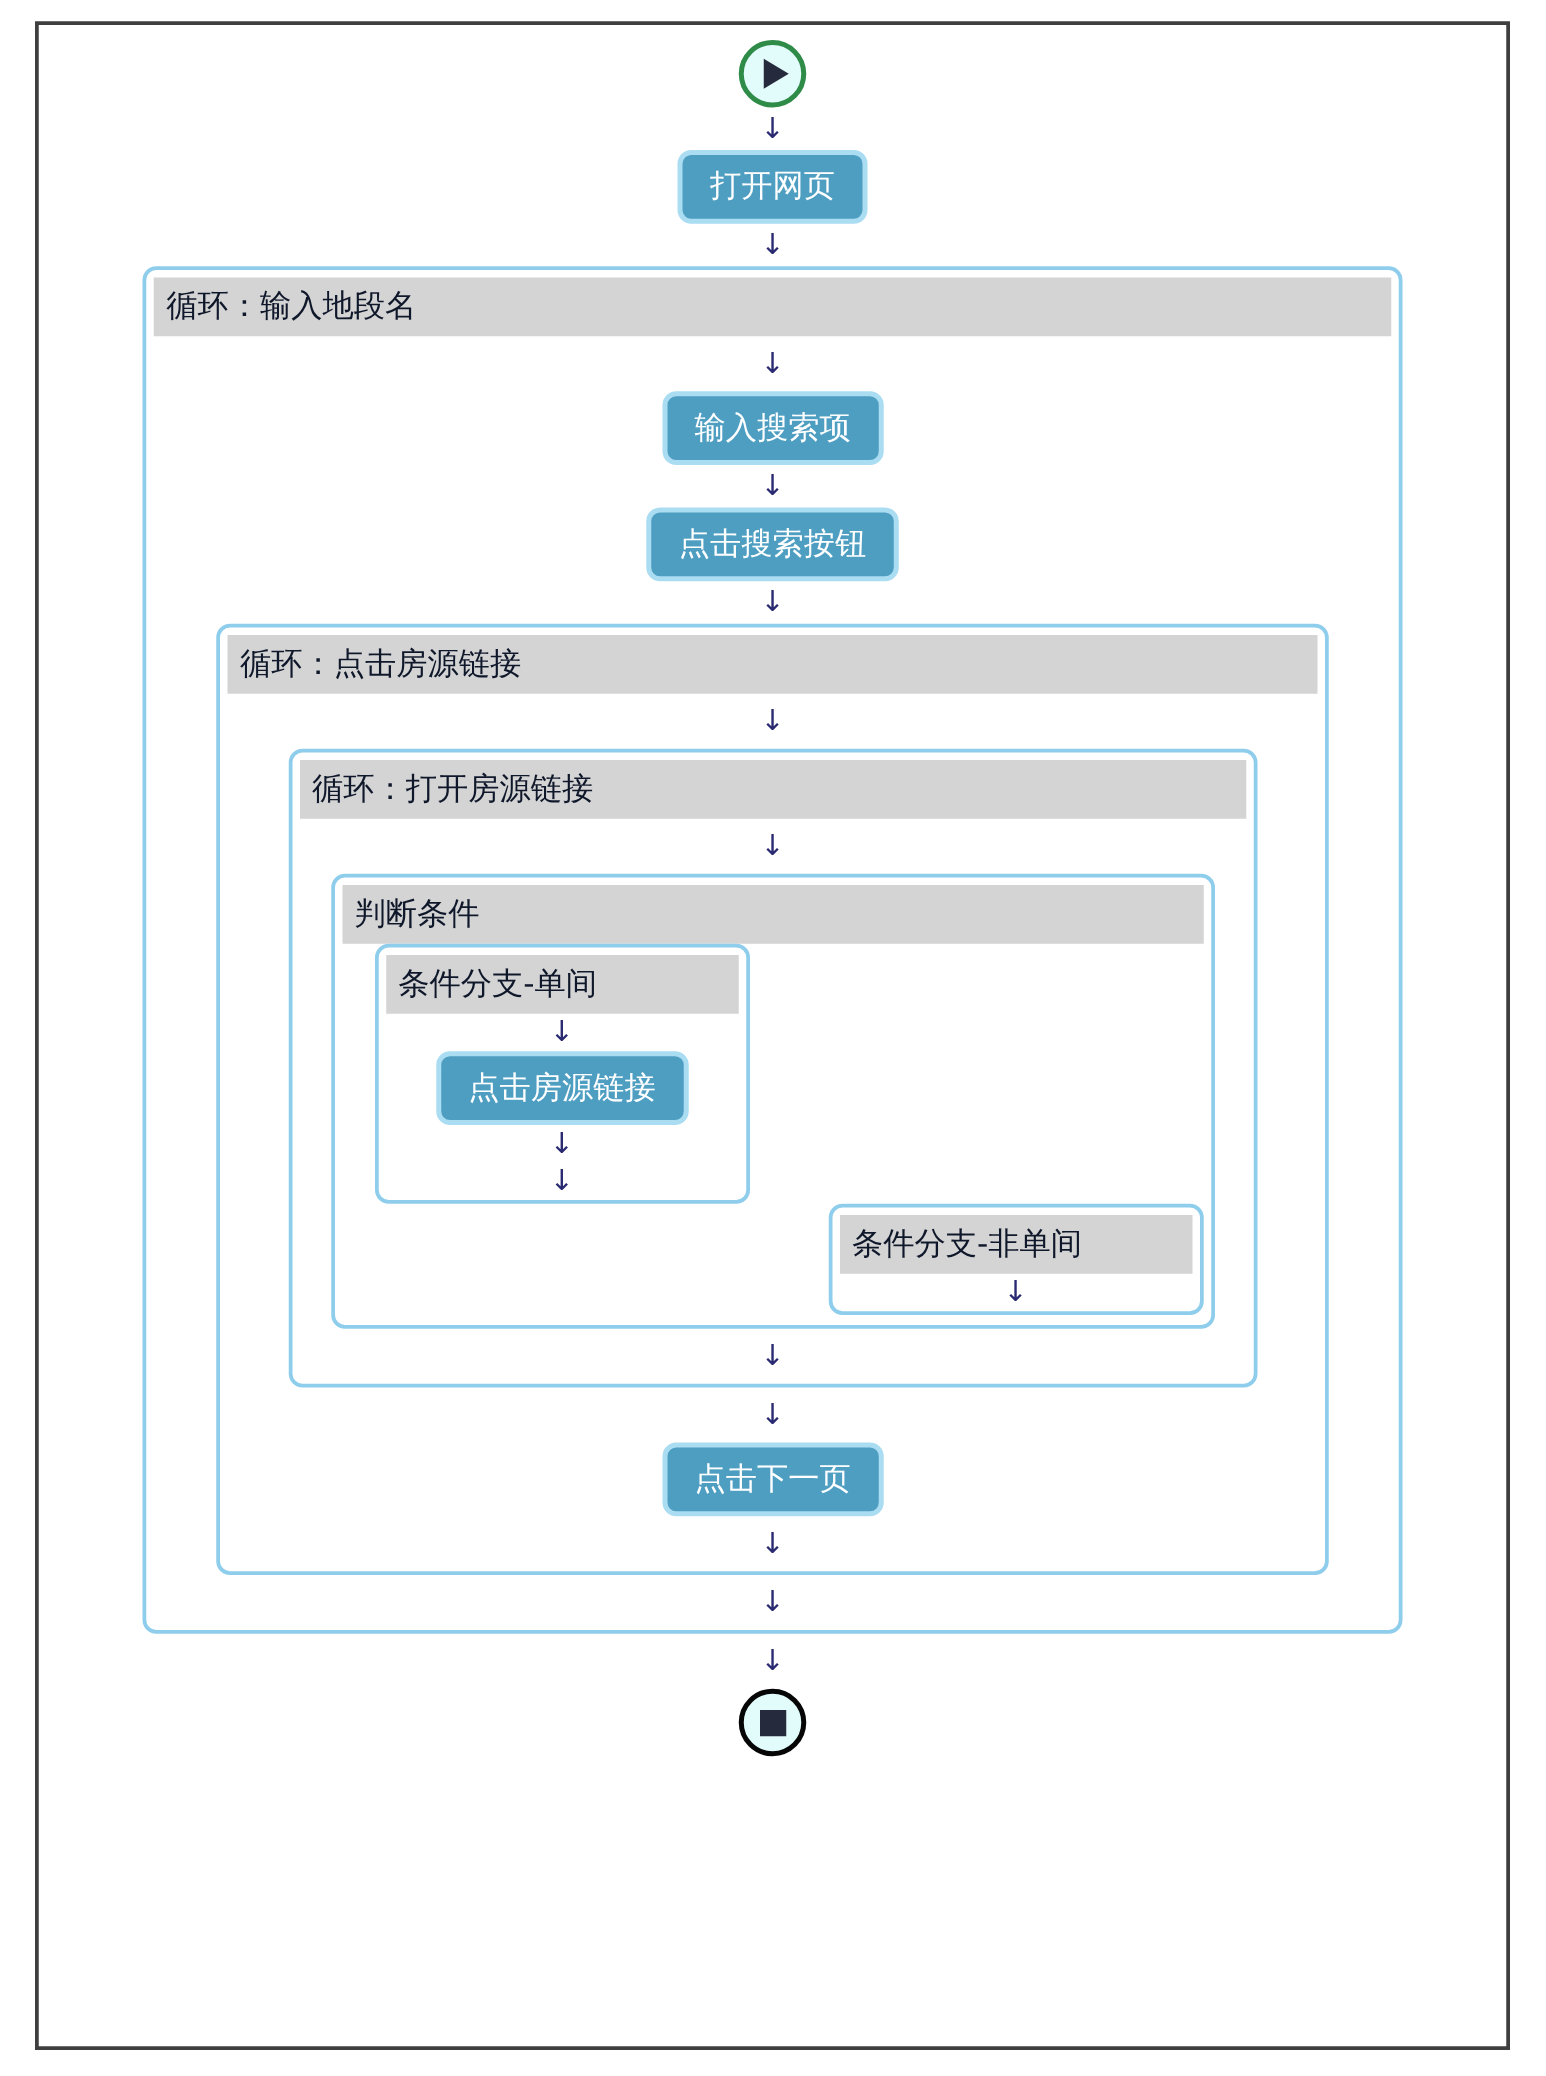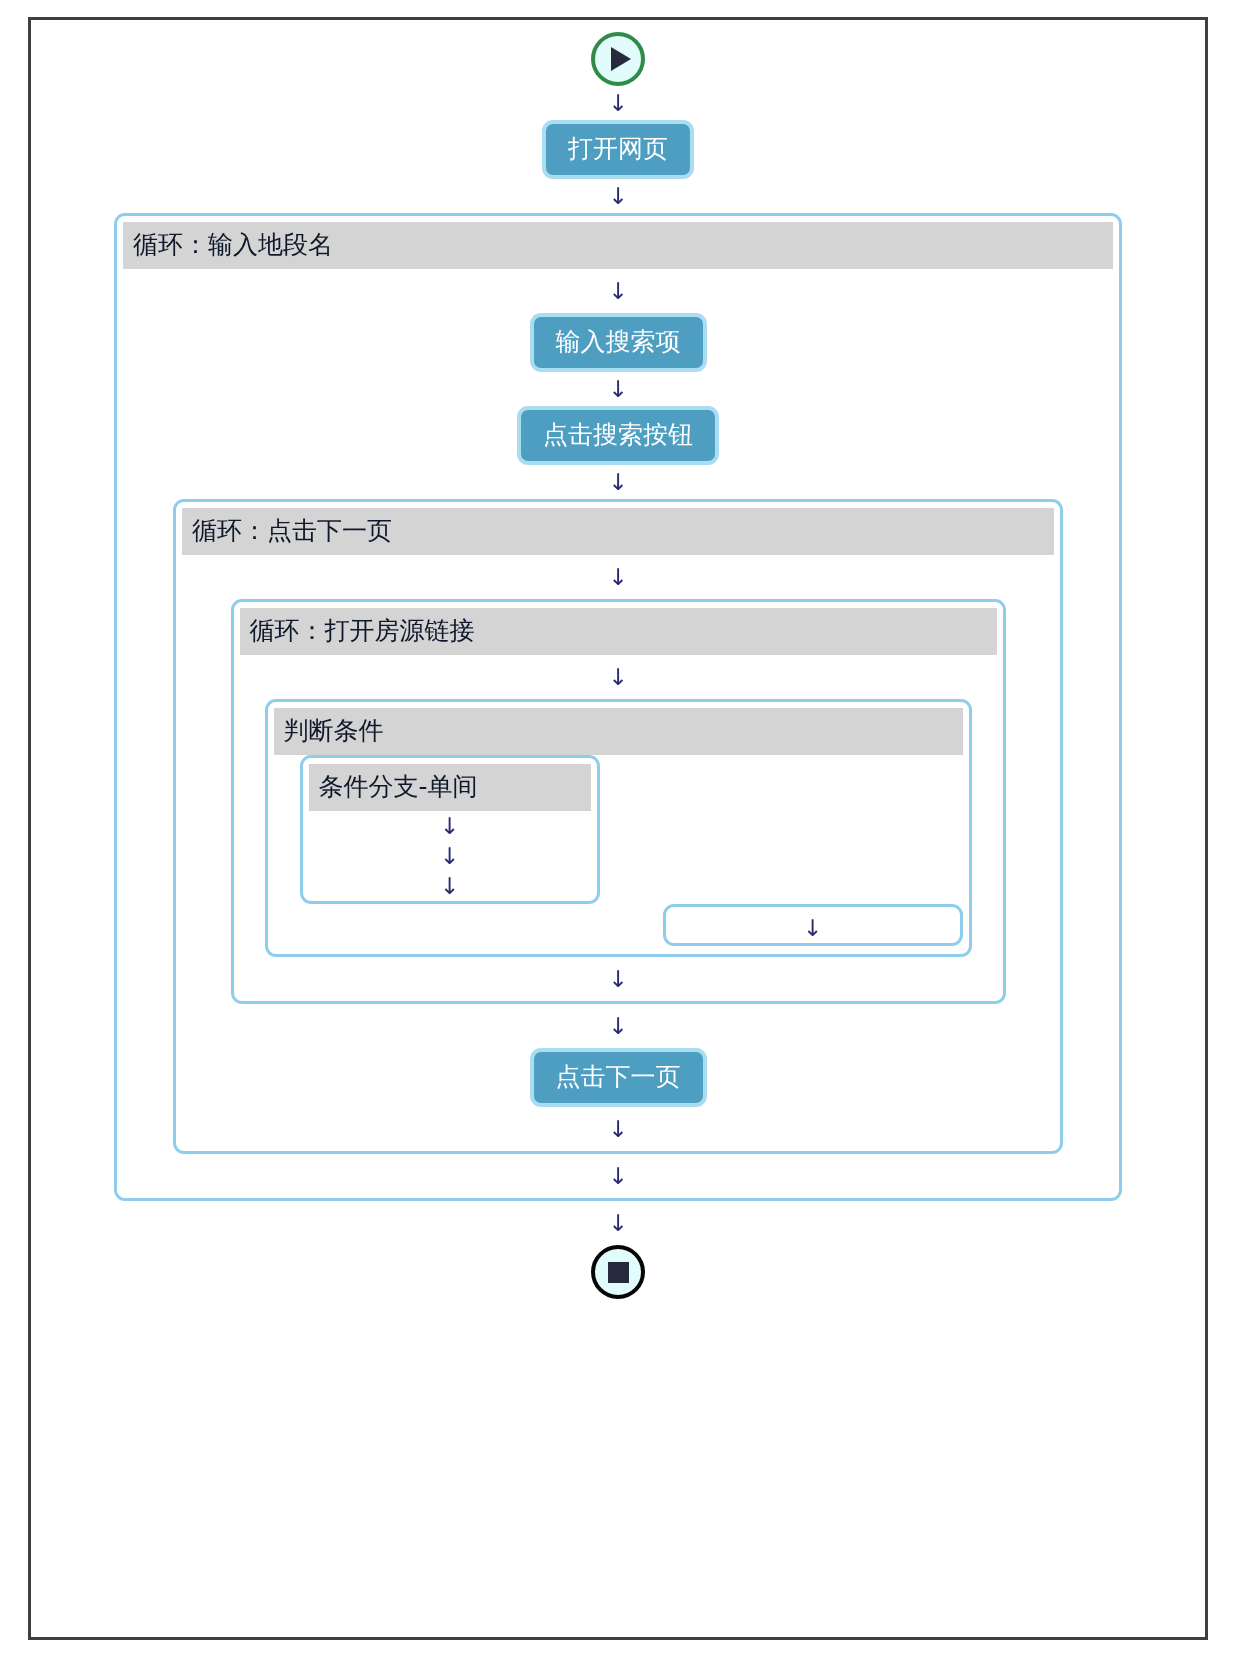--- a/index.html
+++ b/index.html
@@ -184,46 +184,48 @@
 
           <div class="node">输入搜索项</div>
 
           <div class="arrow">↓</div>
 
           <div class="node">点击搜索按钮</div>
 
           <div class="arrow">↓</div>
 
           <div class="box loop-2">
-            <div class="box-header">循环：点击下一页</div>
+            <div class="box-header">循环：点击房源链接</div>
             <div class="box-body">
 
               <div class="arrow tall">↓</div>
 
               <div class="box loop-3">
                 <div class="box-header">循环：打开房源链接</div>
                 <div class="box-body">
 
                   <div class="arrow tall">↓</div>
 
                   <div class="box cond">
                     <div class="box-header">判断条件</div>
 
                     <div class="branch-row">
 
                       <div class="branch branch-single">
                         <div class="box-header">条件分支-单间</div>
                         <div class="branch-body">
                           <div class="arrow short">↓</div>
+                          <div class="node">点击房源链接</div>
                           <div class="arrow short">↓</div>
                           <div class="arrow short">↓</div>
                         </div>
                       </div>
 
                       <div class="branch branch-multi">
+                        <div class="box-header">条件分支-非单间</div>
                         <div class="branch-body">
                           <div class="arrow short">↓</div>
                         </div>
                       </div>
 
                     </div>
                   </div>
 
                   <div class="arrow tall">↓</div>
                 </div>

